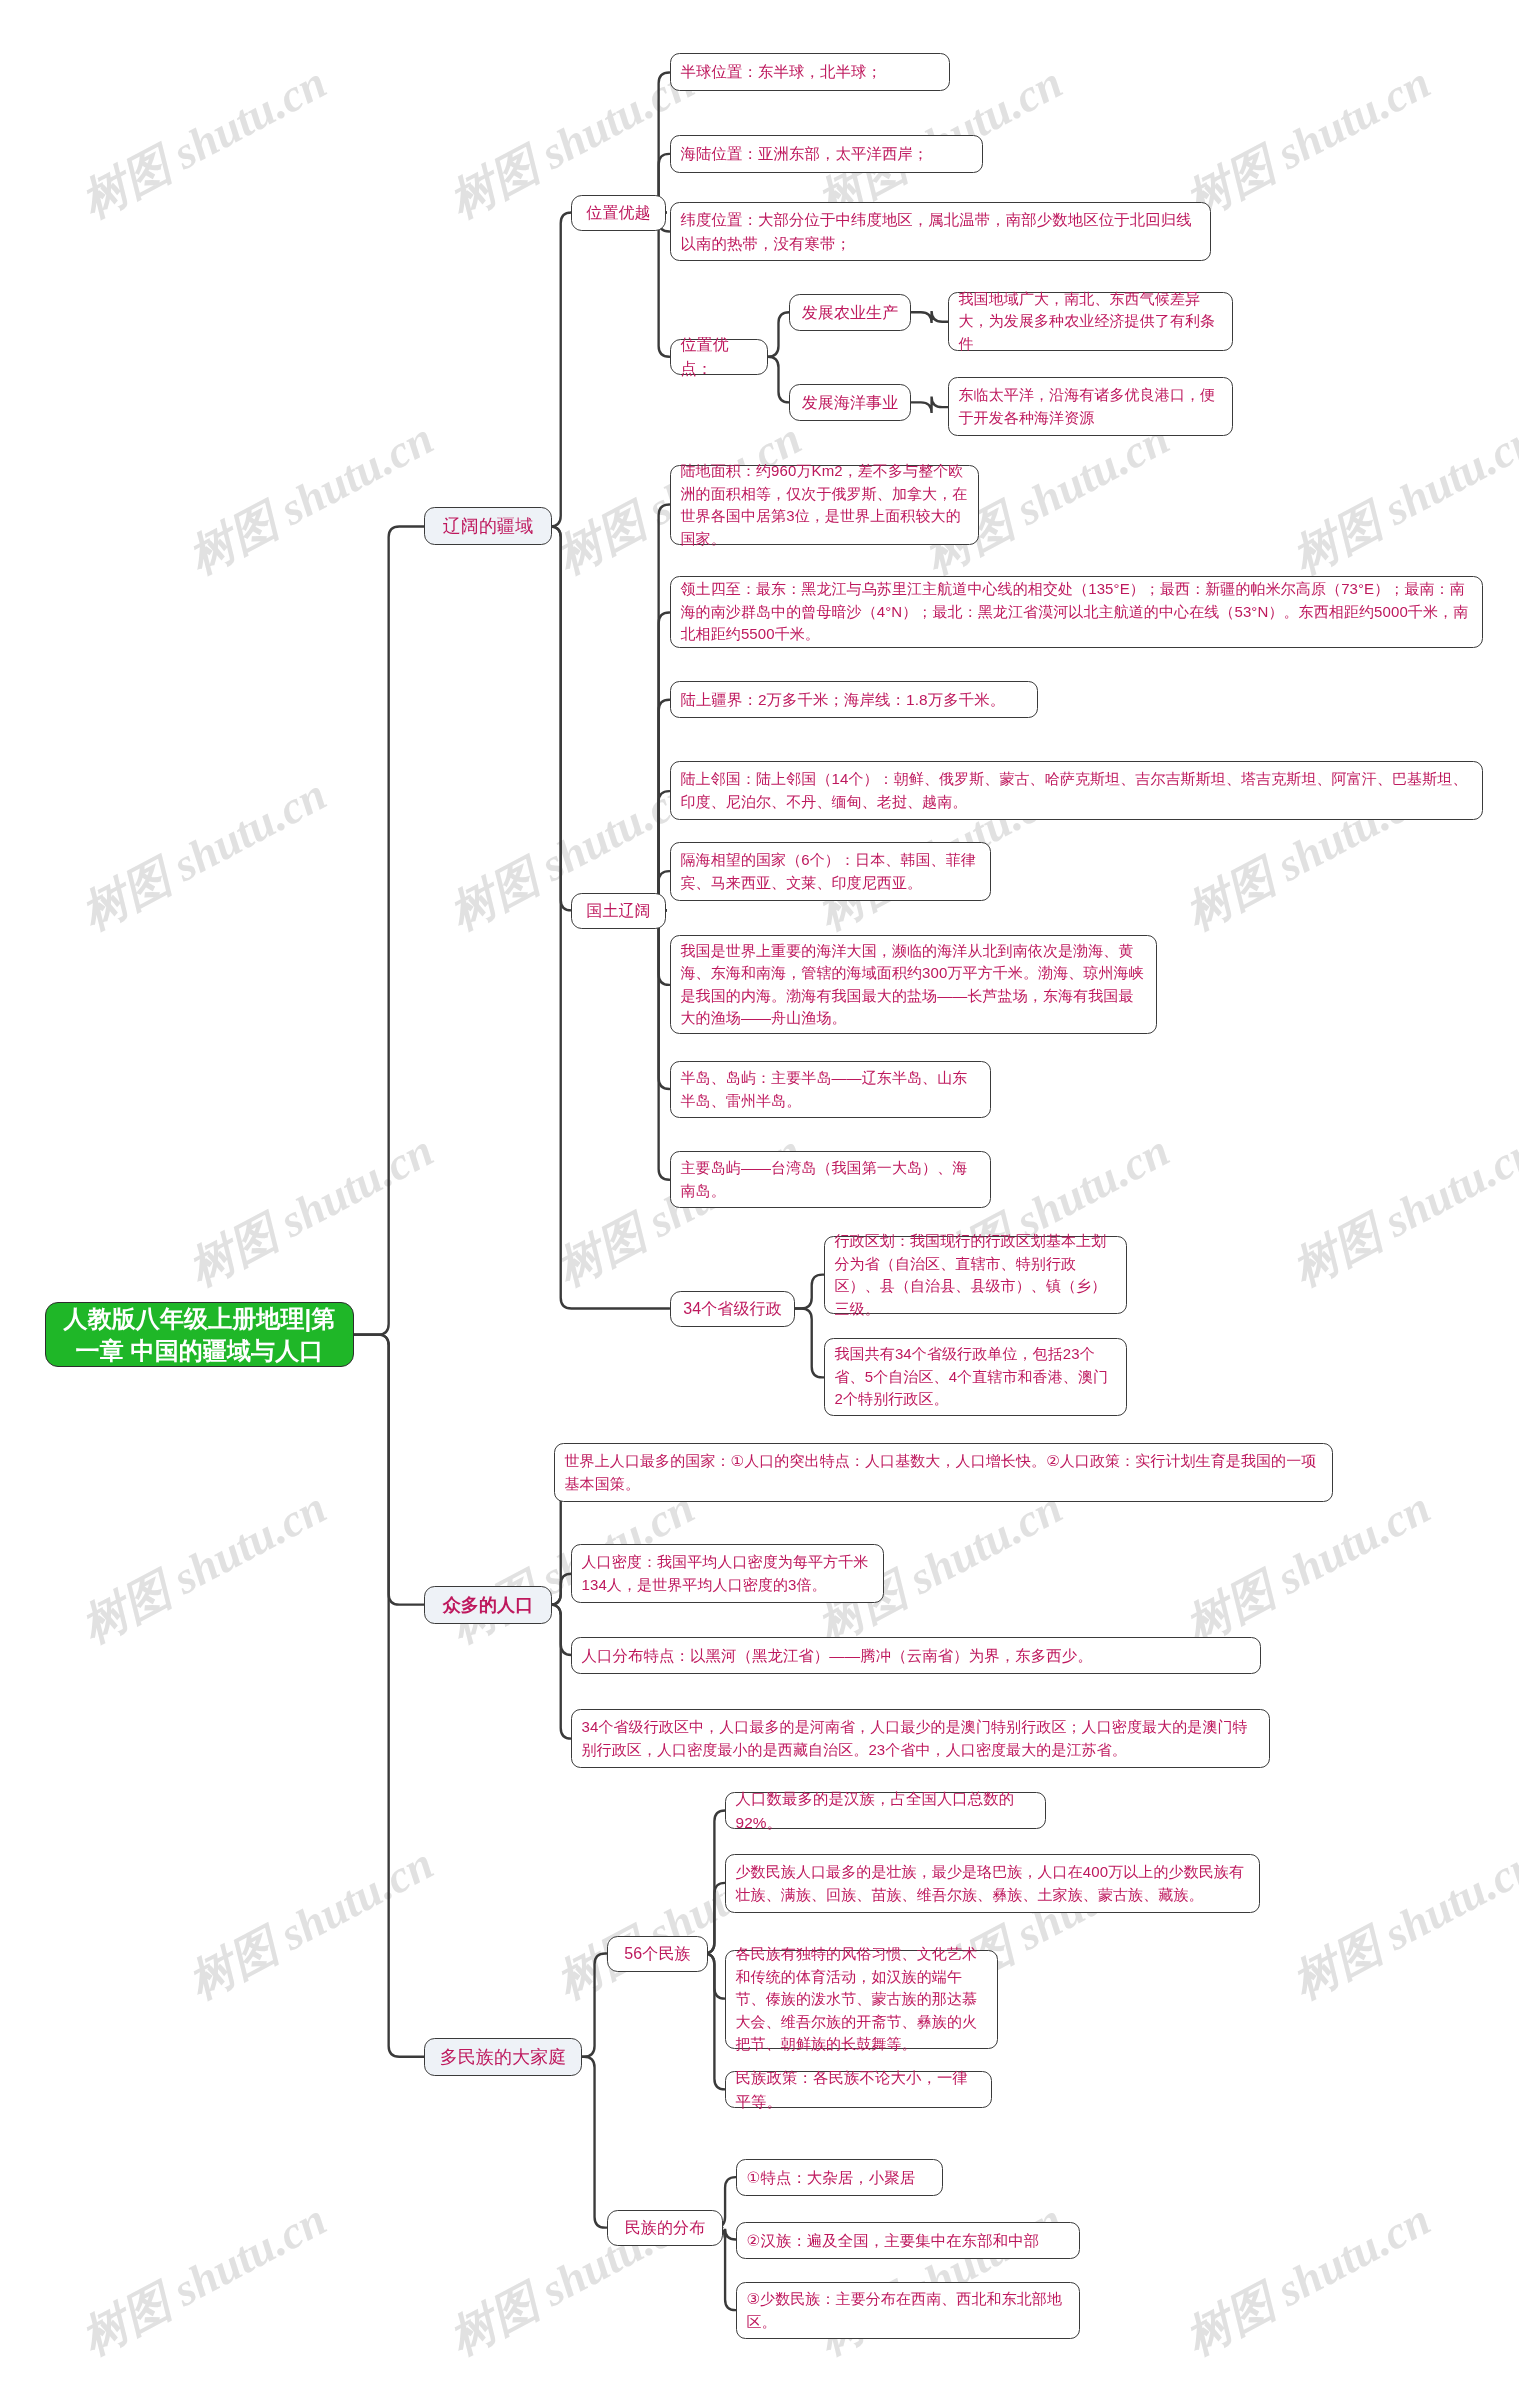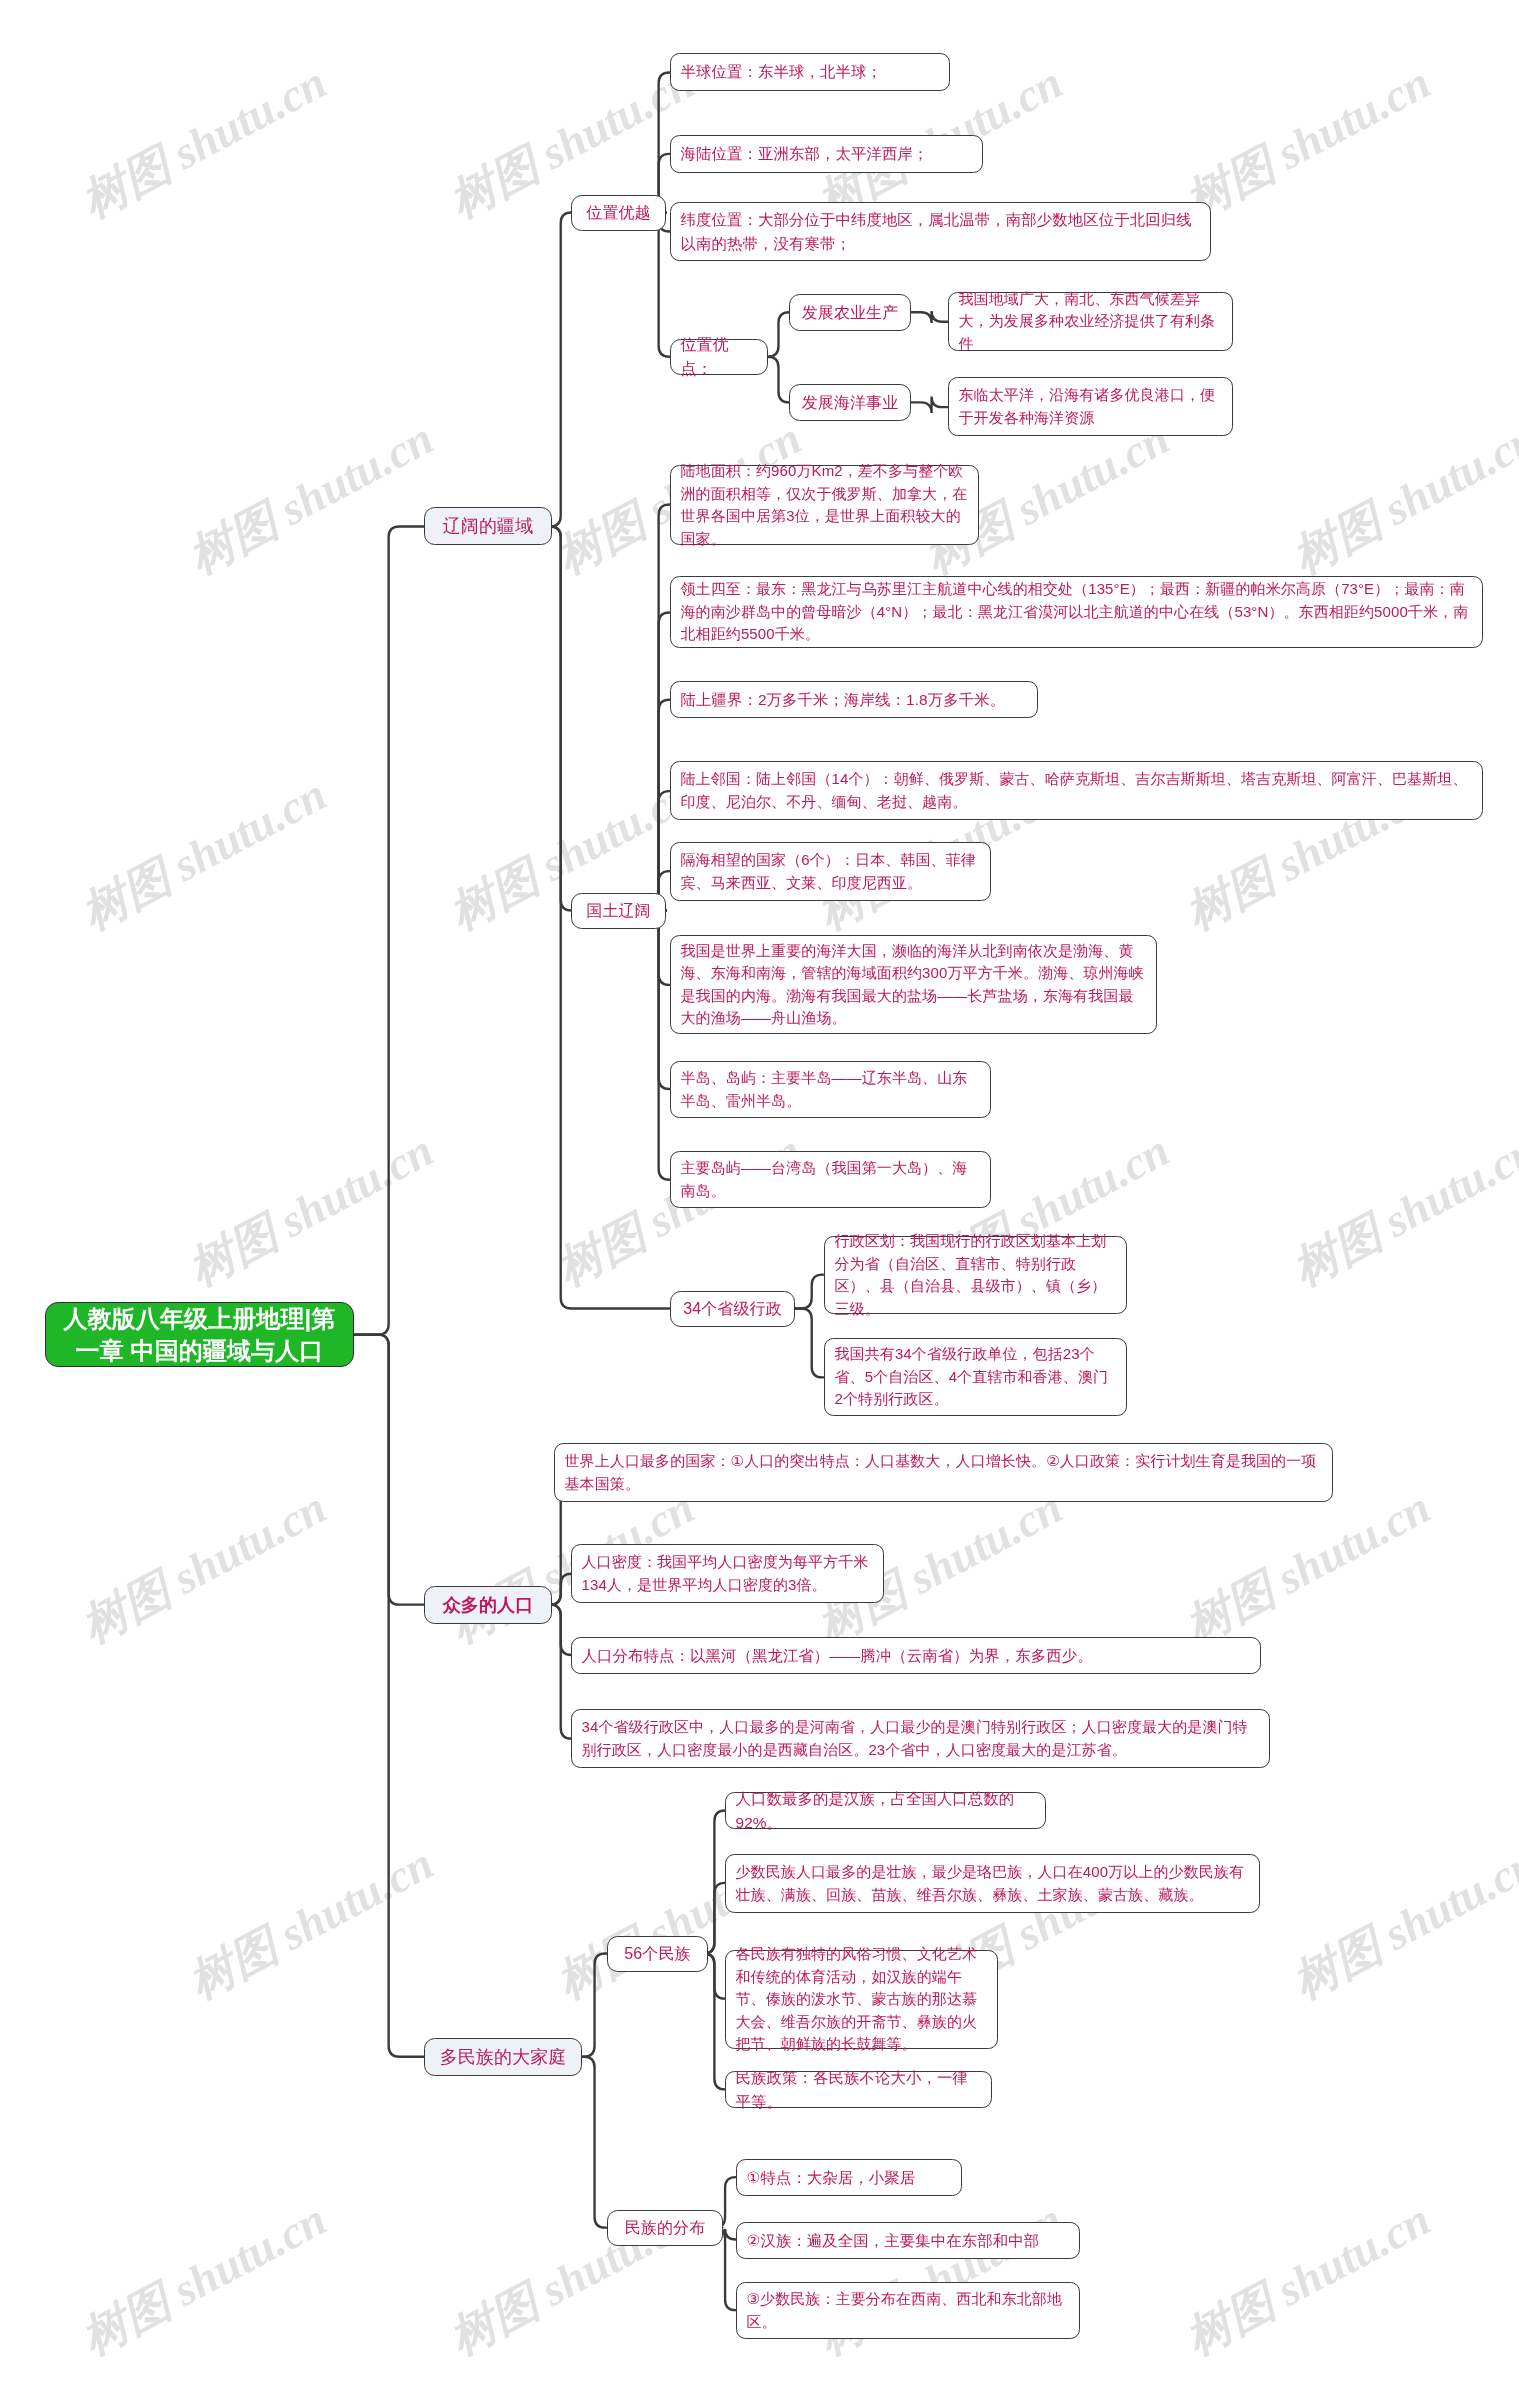--- a/index.html
+++ b/index.html
@@ -175,20 +175,20 @@
   <div class="node l2" style="left:607px;top:2210px;width:116px;height:36px;">民族的分布</div>
 
   <div class="node leaf" style="left:725px;top:1792px;width:321px;height:37px;">人口数最多的是汉族，占全国人口总数的92%。</div>
 
   <div class="node leaf tight" style="left:725px;top:1854px;width:535px;height:59px;">少数民族人口最多的是壮族，最少是珞巴族，人口在400万以上的少数民族有壮族、满族、回族、苗族、维吾尔族、彝族、土家族、蒙古族、藏族。</div>
 
   <div class="node leaf tight" style="left:725px;top:1950px;width:273px;height:99px;">各民族有独特的风俗习惯、文化艺术和传统的体育活动，如汉族的端午节、傣族的泼水节、蒙古族的那达慕大会、维吾尔族的开斋节、彝族的火把节、朝鲜族的长鼓舞等。</div>
 
   <div class="node leaf" style="left:725px;top:2071px;width:267px;height:37px;">民族政策：各民族不论大小，一律平等。</div>
 
-  <div class="node leaf" style="left:736px;top:2159px;width:226px;height:37px;">①特点：大杂居，小聚居</div>
+  <div class="node leaf" style="left:736px;top:2159px;width:207px;height:37px;">①特点：大杂居，小聚居</div>
 
   <div class="node leaf" style="left:736px;top:2222px;width:344px;height:37px;">②汉族：遍及全国，主要集中在东部和中部</div>
 
   <div class="node leaf tight" style="left:736px;top:2282px;width:344px;height:57px;">③少数民族：主要分布在西南、西北和东北部地区。</div>
 
 </div>
 
 
 </body></html>

